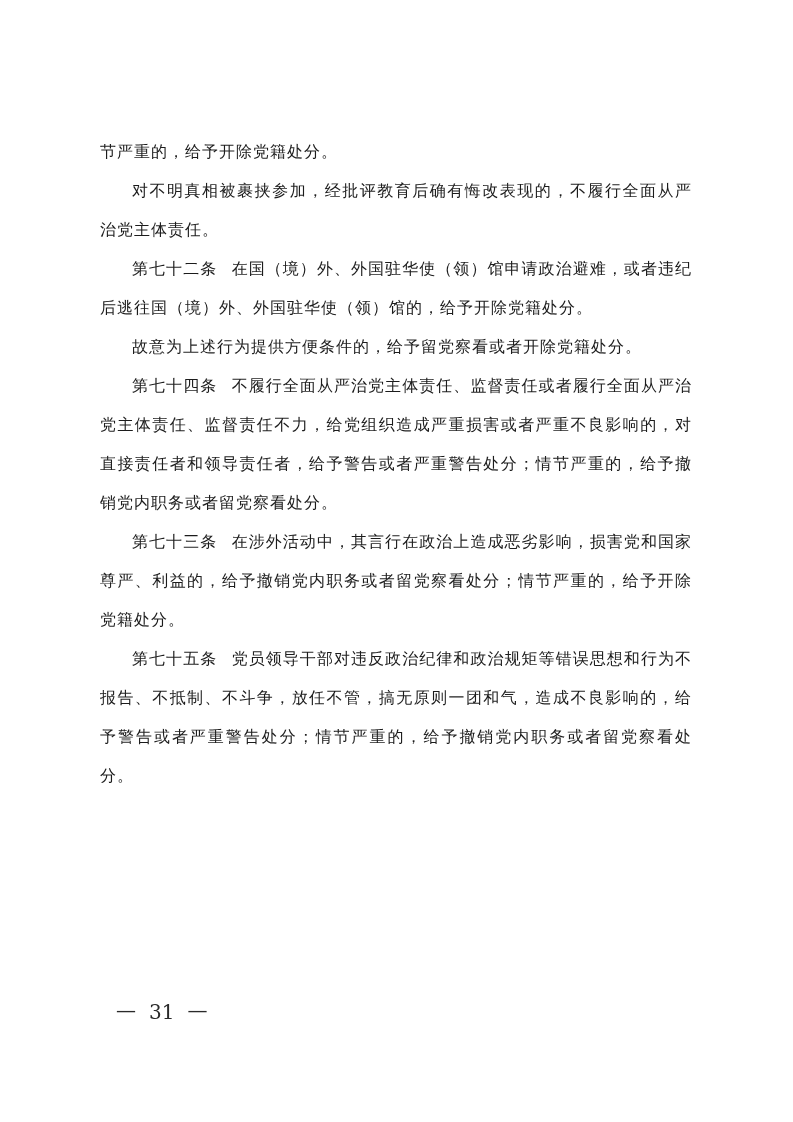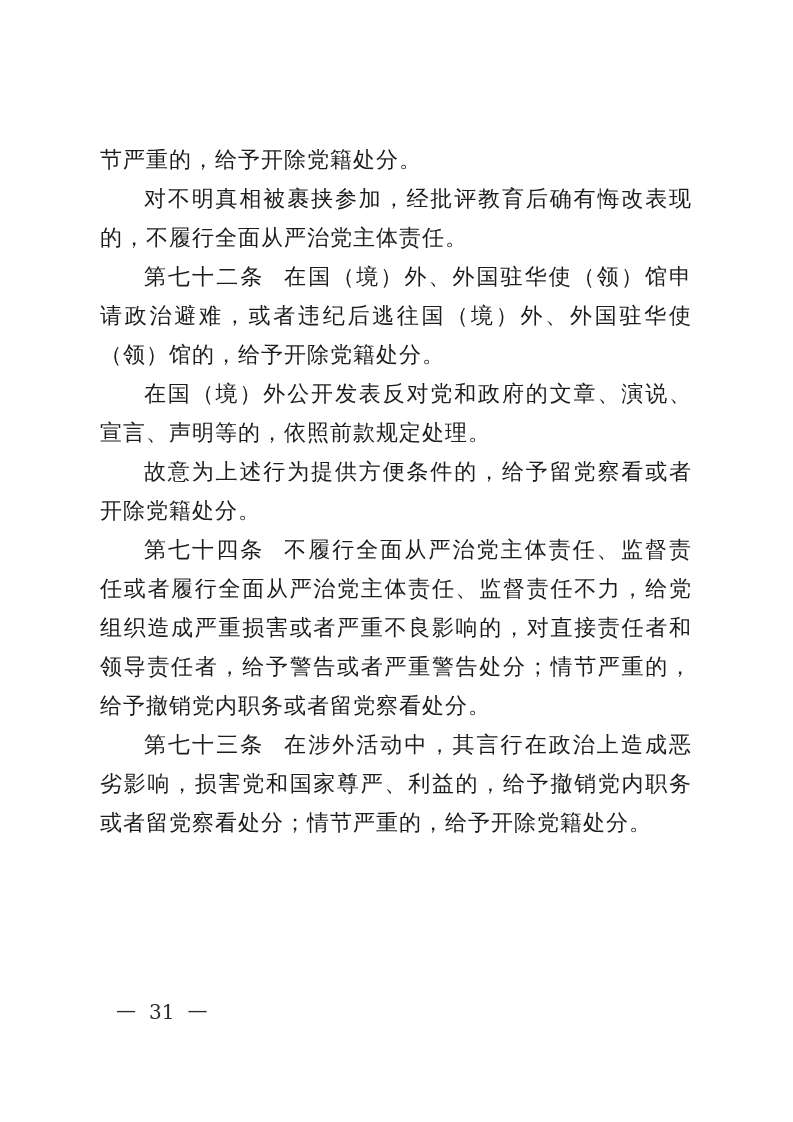--- a/index.html
+++ b/index.html
@@ -14,25 +14,24 @@
     background: #ffffff;
     overflow: hidden;
     font-family: "DejaVu Serif", "Liberation Serif", serif;
   }
   .text-block {
     position: absolute;
     left: 100px;
     top: 132px;
     width: 592px;
     color: #1c1c1c;
-    font-size: 22px;
+    font-size: 16px;
     line-height: 39px;
     text-align: justify;
     letter-spacing: 1px;
-    margin-top: 8px;
   }
   .para {
     margin: 0;
     text-indent: 2em;
   }
   .para.continuation {
     text-indent: 0;
   }
   .article-term {
     font-weight: normal;
@@ -60,28 +59,28 @@
 <div class="page">
 
   <div class="text-block">
 
     <p class="para continuation"><span>节严重的，给予开除党籍处分。</span></p>
 
     <p class="para"><span>对不明真相被裹挟参加，经批评教育后确有悔改表现的，不履行全面从严治党主体责任。</span></p>
 
     <p class="para"><strong class="article-term">第七十二条</strong><span>在国（境）外、外国驻华使（领）馆申请政治避难，或者违纪后逃往国（境）外、外国驻华使（领）馆的，给予开除党籍处分。</span></p>
 
-    <p class="para"><span>在国（境）外公开发表反对党和政府的文章、演说、宣言、声明等的，依照前款规定处理。</span></p>
 
     <p class="para"><span>故意为上述行为提供方便条件的，给予留党察看或者开除党籍处分。</span></p>
 
     <p class="para"><strong class="article-term">第七十四条</strong><span>不履行全面从严治党主体责任、监督责任或者履行全面从严治党主体责任、监督责任不力，给党组织造成严重损害或者严重不良影响的，对直接责任者和领导责任者，给予警告或者严重警告处分；情节严重的，给予撤销党内职务或者留党察看处分。</span></p>
 
     <p class="para"><strong class="article-term">第七十三条</strong><span>在涉外活动中，其言行在政治上造成恶劣影响，损害党和国家尊严、利益的，给予撤销党内职务或者留党察看处分；情节严重的，给予开除党籍处分。</span></p>
 
+    <p class="para"><strong class="article-term">第七十五条</strong><span>党员领导干部对违反政治纪律和政治规矩等错误思想和行为不报告、不抵制、不斗争，放任不管，搞无原则一团和气，造成不良影响的，给予警告或者严重警告处分；情节严重的，给予撤销党内职务或者留党察看处分。</span></p>
 
   </div>
 
   <div class="footer">
     <span class="dash">—</span>
     <span class="num">31</span>
     <span class="dash">—</span>
   </div>
 
 </div>

